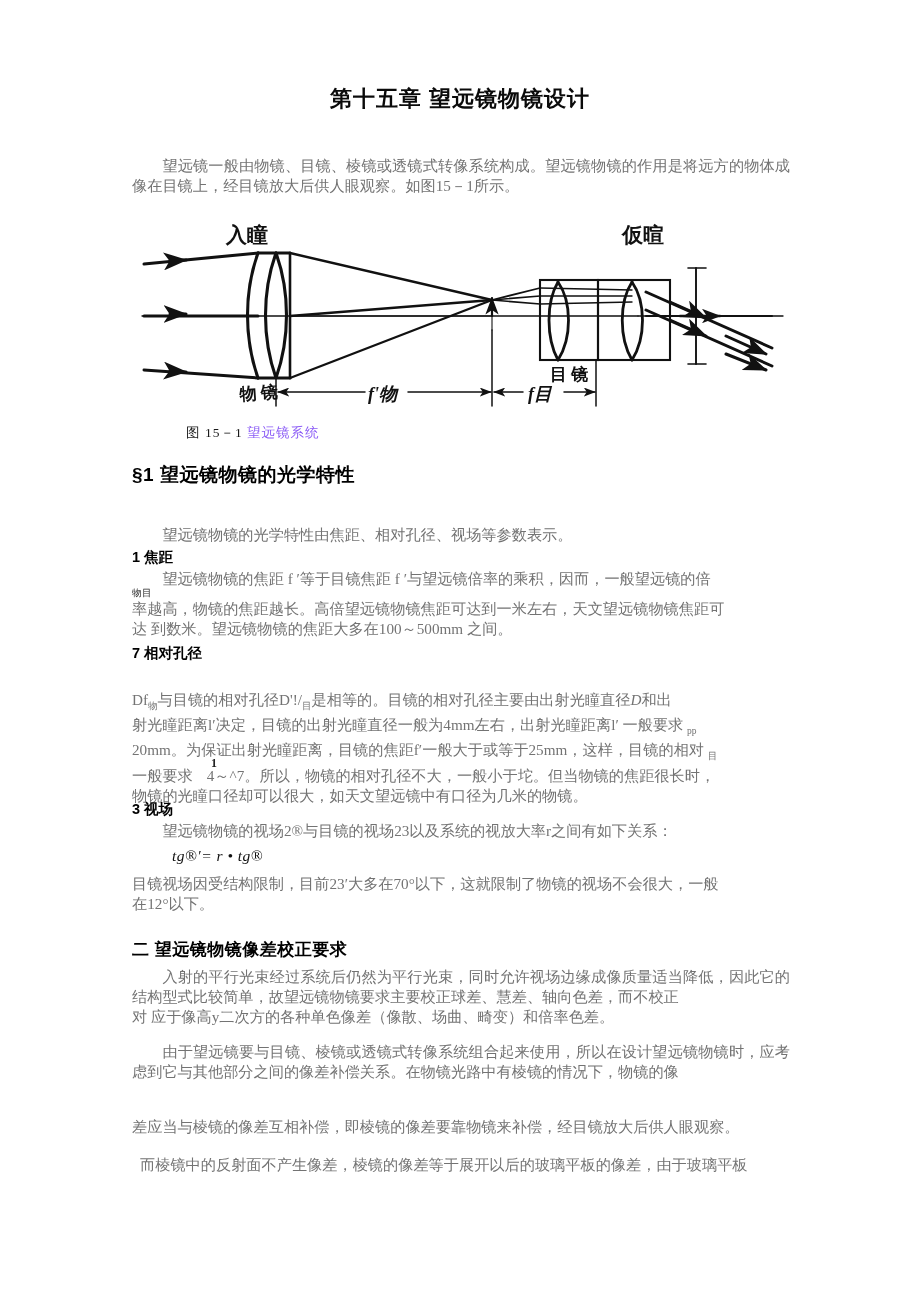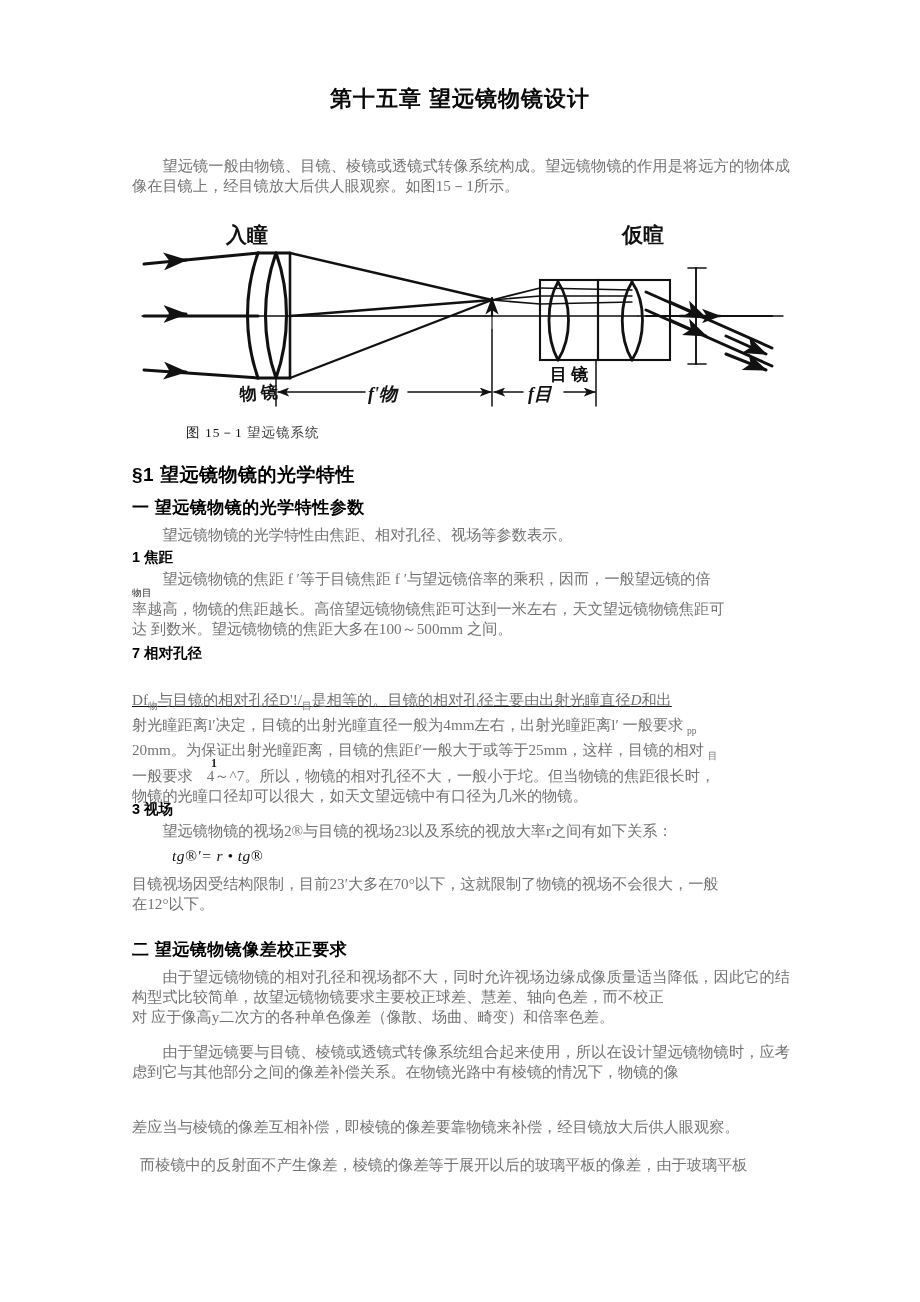--- a/index.html
+++ b/index.html
@@ -65,21 +65,21 @@
   #figure svg { display: block; }
   .fig-caption {
     position: absolute;
     left: 186px;
     top: 424px;
     font-size: 13.5px;
     letter-spacing: 1px;
     color: #1a1a1a;
     font-family: "Liberation Serif", serif;
   }
-  .fig-caption .cap-tail { color: #404040; }
+  .fig-caption .cap-tail { color: #8b5cf6; }
 
   
   h2.sec {
     position: absolute;
     left: 132px;
     margin: 0;
     font-size: 19px;
     font-weight: bold;
     font-family: "Liberation Sans", "DejaVu Sans", sans-serif;
     letter-spacing: 0.5px;
@@ -242,41 +242,40 @@
     </svg>
   </div>
 
   <div class="fig-caption">
     <span>图 15－1</span>
     <span class="cap-tail">望远镜系统</span>
   </div>
 
   <h2 class="sec" style="top:462px;">§1 望远镜物镜的光学特性</h2>
 
-  <h3 class="sub" style="top:496px;">一  望远镜物镜的光学特性参数</h3>
 
   <div class="body-col" style="top:525px;">
     <p class="para indent">望远镜物镜的光学特性由焦距、相对孔径、视场等参数表示。</p>
   </div>
 
   <h4 class="subsub" style="top:548px;">1 焦距</h4>
 
   <div class="body-col" style="top:569px;">
     <p class="para indent">望远镜物镜的焦距 f ′等于目镜焦距 f ′与望远镜倍率的乘积，因而，一般望远镜的倍</p>
   </div>
   <div class="tiny-above" style="left:132px; top:588px;">物目</div>
   <div class="body-col" style="top:599px;">
     <p class="para">率越高，物镜的焦距越长。高倍望远镜物镜焦距可达到一米左右，天文望远镜物镜焦距可</p>
     <p class="para">达  到数米。望远镜物镜的焦距大多在100～500mm 之间。</p>
   </div>
 
   <h4 class="subsub" style="top:644px;">7  相对孔径</h4>
 
 
-  <div class="body-col" style="top:690px;text-decoration:underline;">
+  <div class="body-col" style="top:690px;">
     <p class="para"><span>Df</span><span class="sub-sm">物</span><span>与目镜的相对孔径D'!/</span><span class="sub-sm">目</span><span>是相等的。目镜的相对孔径主要由出射光瞳直径</span><span class="it">D</span><span>和出</span></p>
   </div>
 
   <div class="body-col" style="top:715px;">
     <p class="para"><span>射光瞳距离l′决定，目镜的出射光瞳直径一般为4mm左右，出射光瞳距离l′ 一般要求</span>
       <span class="sub-sm">pp</span></p>
   </div>
 
   <div class="body-col" style="top:740px;">
     <p class="para"><span>20mm。为保证出射光瞳距离，目镜的焦距f′一般大于或等于25mm，这样，目镜的相对</span>
@@ -299,21 +298,21 @@
   <div class="formula" style="top:847px;"><span class="it">tg®′= r • tg®</span></div>
 
   <div class="body-col" style="top:874px;">
     <p class="para">目镜视场因受结构限制，目前23′大多在70°以下，这就限制了物镜的视场不会很大，一般</p>
     <p class="para">在12°以下。</p>
   </div>
 
   <h3 class="sub" style="top:938px;">二  望远镜物镜像差校正要求</h3>
 
   <div class="body-col" style="top:967px;">
-    <p class="para indent">由于望远镜物镜的相对孔径和视场都不大，同时允许视场边缘成像质量适当降低，因此它的结构型式比较简单，故望远镜物镜要求主要校正球差、慧差、轴向色差，而不校正</p>
+    <p class="para indent">入射的平行光束经过系统后仍然为平行光束，同时允许视场边缘成像质量适当降低，因此它的结构型式比较简单，故望远镜物镜要求主要校正球差、慧差、轴向色差，而不校正</p>
     <p class="para">对  应于像高y二次方的各种单色像差（像散、场曲、畸变）和倍率色差。</p>
   </div>
 
   <div class="body-col" style="top:1042px;">
     <p class="para indent">由于望远镜要与目镜、棱镜或透镜式转像系统组合起来使用，所以在设计望远镜物镜时，应考虑到它与其他部分之间的像差补偿关系。在物镜光路中有棱镜的情况下，物镜的像</p>
   </div>
 
   <div class="body-col" style="top:1117px;">
     <p class="para">差应当与棱镜的像差互相补偿，即棱镜的像差要靠物镜来补偿，经目镜放大后供人眼观察。</p>
   </div>

